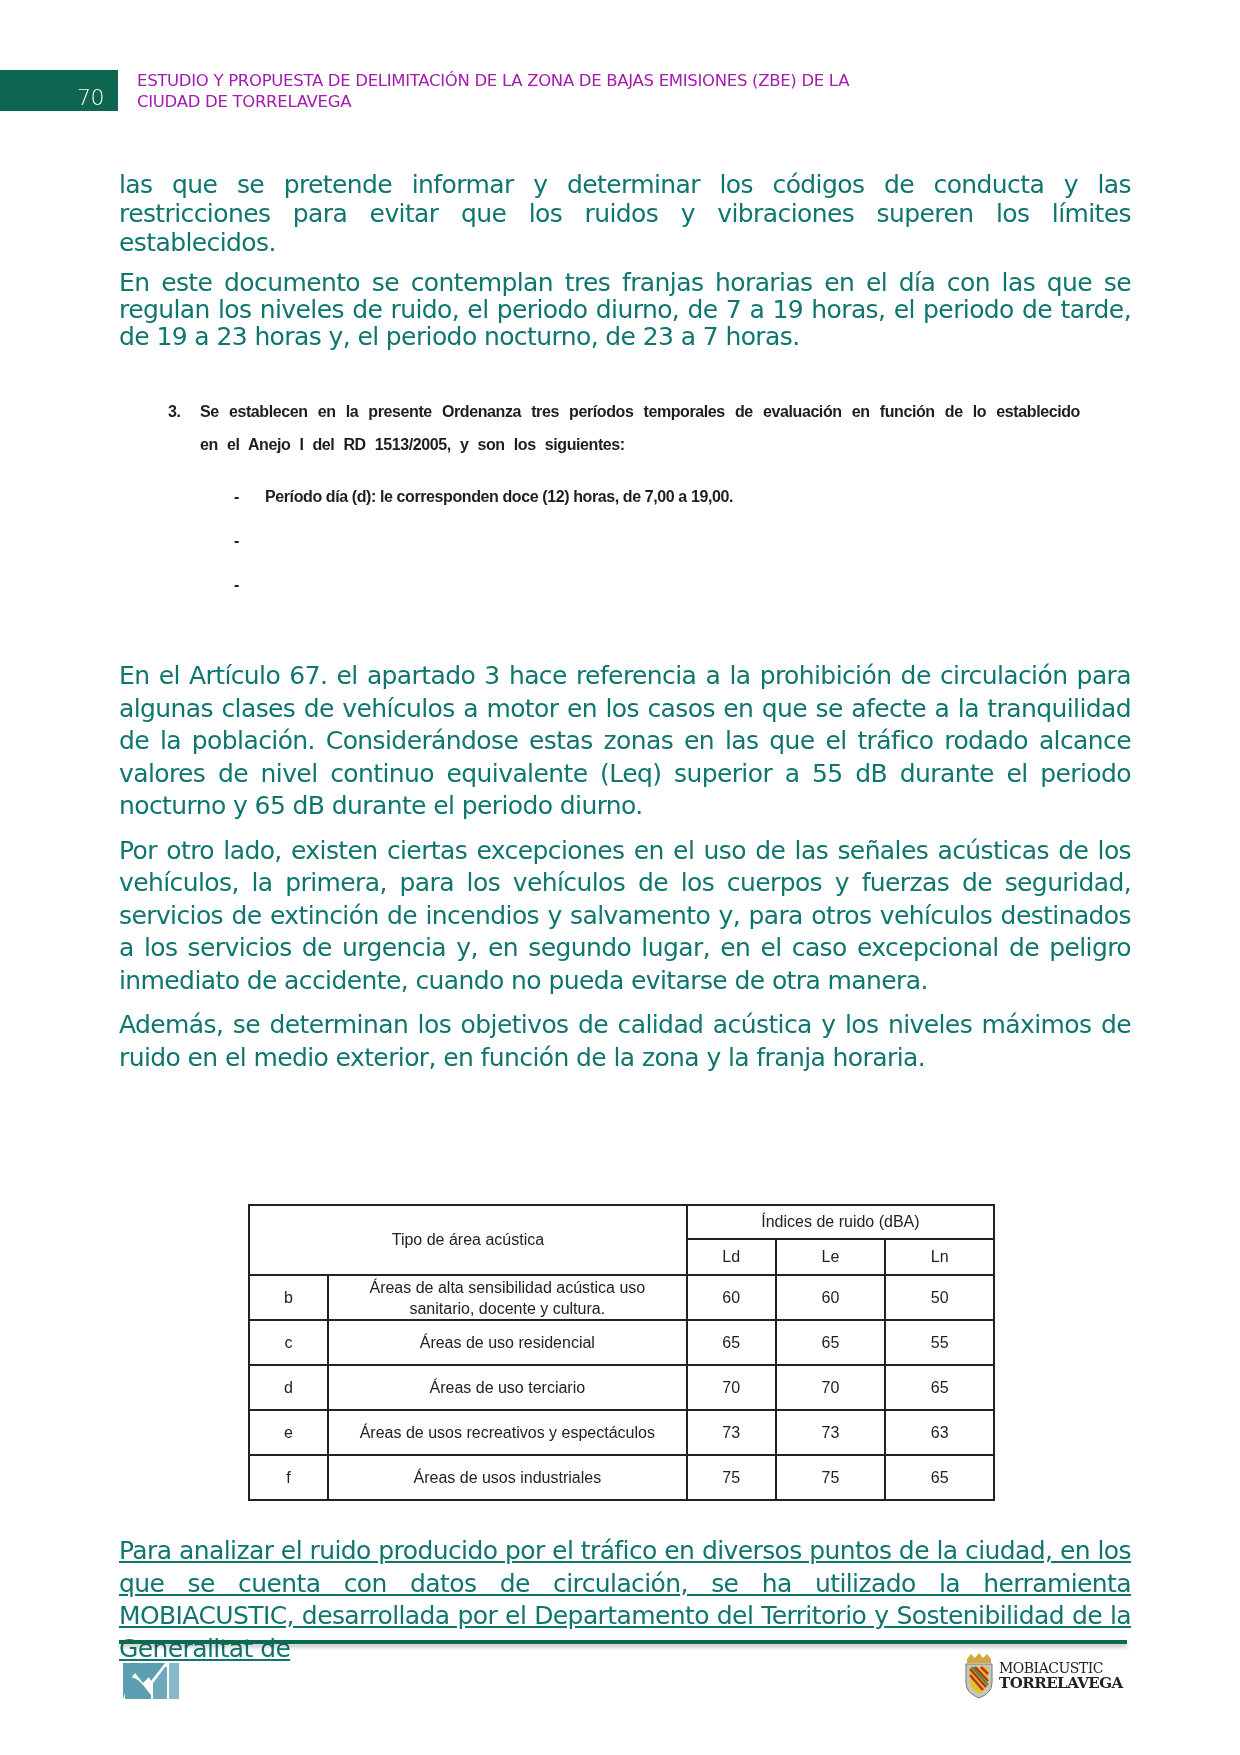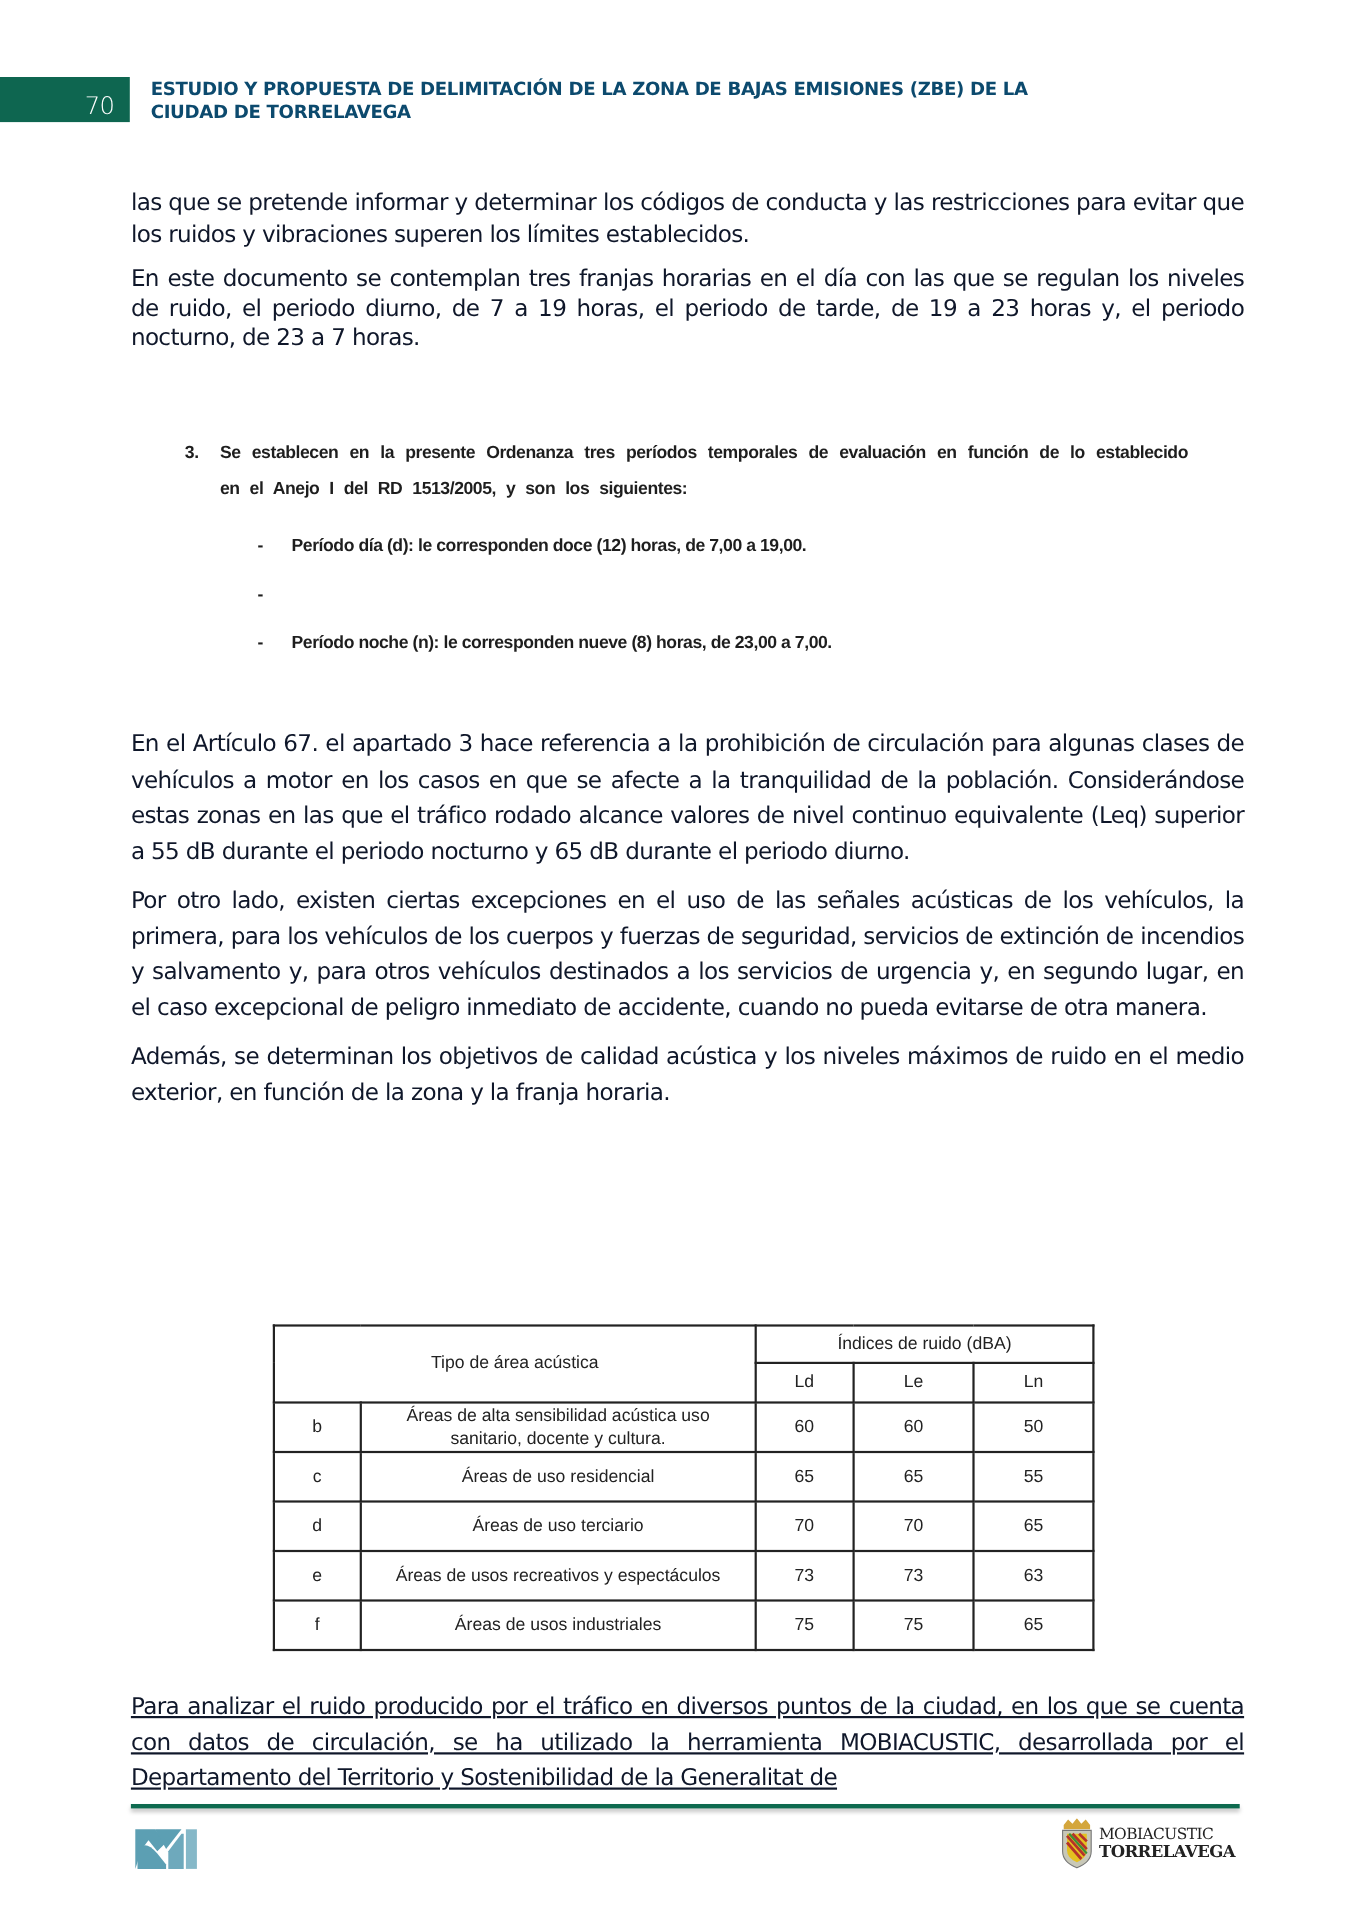--- a/index.html
+++ b/index.html
@@ -4,26 +4,26 @@
 <style>
   html, body { margin: 0; padding: 0; background: #ffffff; }
   body { width: 1240px; height: 1755px; position: relative; overflow: hidden;
          font-family: "Liberation Sans", sans-serif; color: #1a1a1a; }
 
   .page-number-box { position: absolute; left: 0; top: 70px; width: 118px; height: 41px;
                      background: #0e6650; }
   .page-number { position: absolute; right: 14px; bottom: 1px; color: #ffffff;
                  font-size: 22px; font-family: "DejaVu Sans", sans-serif; font-weight: 300; letter-spacing: -0.5px; }
   .header-title { position: absolute; left: 137px; top: 70px; width: 820px;
-                  color: #0c4a6e; font-weight: bold; font-size: 16.5px; line-height: 21px;
+                  color: #a21caf; font-weight: normal; font-size: 16.5px; line-height: 21px;
                   font-family: "DejaVu Sans", sans-serif; letter-spacing: -0.3px; }
 
   .body-text { position: absolute; left: 119px; width: 1012px;
-               font-family: "DejaVu Sans", sans-serif; font-size: 21px; line-height: 32.5px;
-               color: #0f172a; text-align: justify; letter-spacing: -0.6px; }
+               font-family: "DejaVu Sans", sans-serif; font-size: 25px; line-height: 32.5px;
+               color: #0f766e; text-align: justify; letter-spacing: -0.6px; }
   .body-text p { margin: 0 0 12px 0; }
 
   .quote { position: absolute; left: 168px; top: 395px; width: 912px;
            font-family: "Liberation Sans", sans-serif; font-size: 16px; color: #1e1e1e; font-weight: bold; letter-spacing: -0.4px; }
   .quote .q-item { display: flex; line-height: 33px; }
   .quote .q-num { width: 32px; flex: none; }
   .quote .q-text { text-align: justify; text-align-last: left; word-spacing: 5px; }
   .quote .q-list { margin: 14px 0 0 66px; padding: 0; list-style: none; }
   .quote .q-list li { display: flex; line-height: 44px; }
   .quote .q-dash { width: 31px; flex: none; }
@@ -70,21 +70,20 @@
   <ul class="q-list">
     <li>
       <span class="q-dash">-</span>
       <span>Período día (d): le corresponden doce (12) horas, de 7,00 a 19,00.</span>
     </li>
     <li>
       <span class="q-dash">-</span>
     </li>
     <li>
       <span class="q-dash">-</span>
-      <span>Período noche (n): le corresponden nueve (8) horas, de 23,00 a 7,00.</span>
     </li>
   </ul>
 </div>
 
 <div class="body-text" style="top:660px;">
   <p>En el Artículo 67. el apartado 3 hace referencia a la prohibición de circulación para algunas clases de vehículos a motor en los casos en que se afecte a la tranquilidad de la población. Considerándose estas zonas en las que el tráfico rodado alcance valores de nivel continuo equivalente (Leq) superior a 55 dB durante el periodo nocturno y 65 dB durante el periodo diurno.</p>
   <p>Por otro lado, existen ciertas excepciones en el uso de las señales acústicas de los vehículos, la primera, para los vehículos de los cuerpos y fuerzas de seguridad, servicios de extinción de incendios y salvamento y, para otros vehículos destinados a los servicios de urgencia y, en segundo lugar, en el caso excepcional de peligro inmediato de accidente, cuando no pueda evitarse de otra manera.</p>
   <p>Además, se determinan los objetivos de calidad acústica y los niveles máximos de ruido en el medio exterior, en función de la zona y la franja horaria.</p>
 </div>
 

